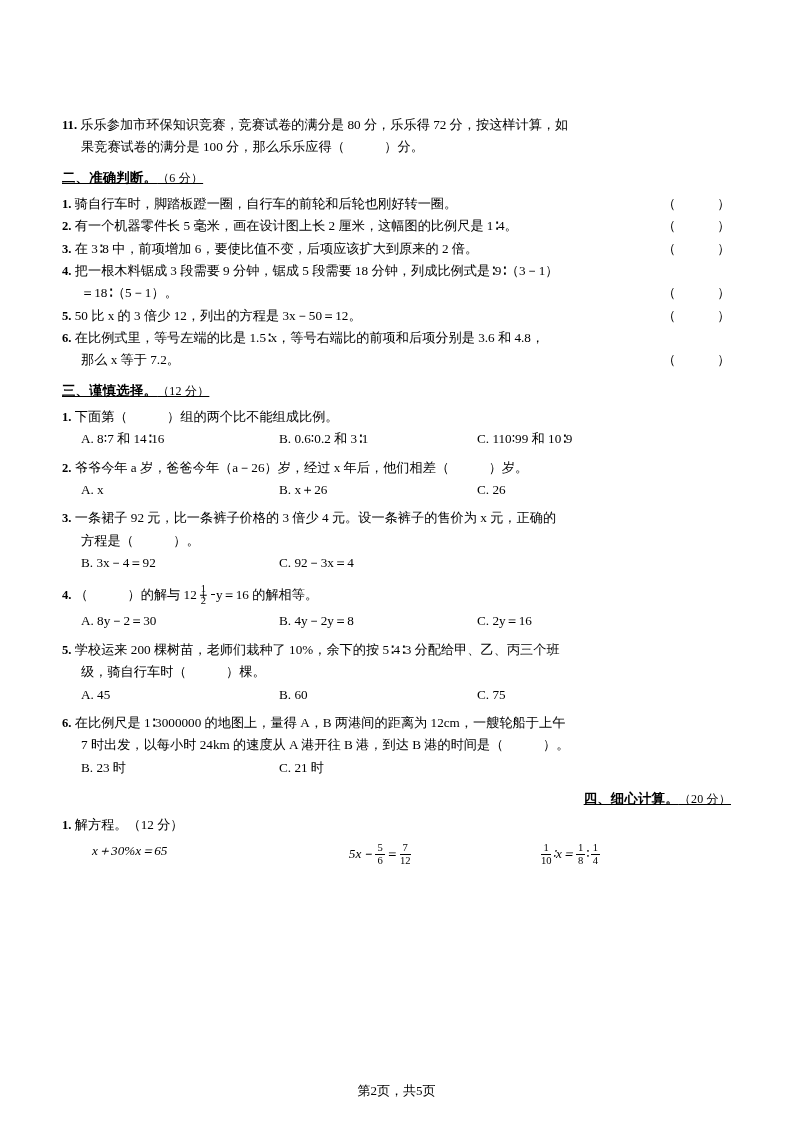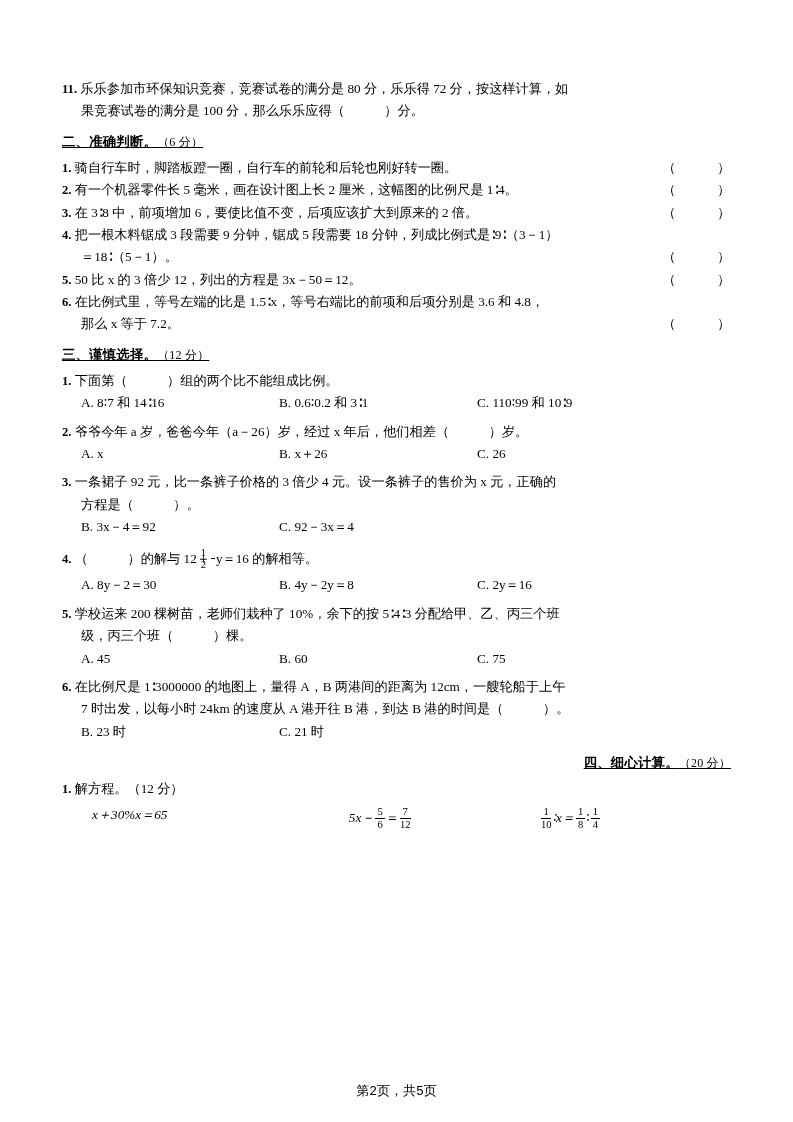--- a/index.html
+++ b/index.html
@@ -14,21 +14,21 @@
     color: #000000;
     position: relative;
     overflow: hidden;
   }
   .page {
     position: absolute;
     left: 0; top: 0;
     width: 793px;
     height: 1122px;
     box-sizing: border-box;
-    padding: 78px 62px 0 62px;
+    padding: 114px 62px 0 62px;
   }
   .content {
     width: 100%;
   }
 
   
   .q {
     font-size: 13.2px;
     line-height: 1.62;
     margin: 0 0 1px 0;
@@ -116,21 +116,21 @@
   .eq-row .e3 { width: 200px; }
 
   
   .footer {
     position: absolute;
     left: 0;
     bottom: 22px;
     width: 793px;
     text-align: center;
     font-size: 13px;
-    font-family: Liberation Mono, monospace;
+    font-family: Liberation Serif, serif;
   }
 </style>
 </head>
 <body>
 
 <div class="page">
   <div class="content">
 
     <div class="q hang">
       <span class="num">11.</span>
@@ -230,21 +230,21 @@
       <span class="o1">A. 8y－2＝30</span>
       <span class="o2">B. 4y－2y＝8</span>
       <span class="o3">C. 2y＝16</span>
     </div>
 
     <div class="q hang" style="margin-top:7px;">
       <span class="num">5.</span>
       <span>学校运来 200 棵树苗，老师们栽种了 10%，余下的按 5∶4∶3 分配给甲、乙、丙三个班</span>
     </div>
     <div class="q indent">
-      <span>级，丙三个班（　　　）棵。</span>
+      <span>级，骑自行车时（　　　）棵。</span>
     </div>
     <div class="opts">
       <span class="o1">A. 45</span>
       <span class="o2">B. 60</span>
       <span class="o3">C. 75</span>
     </div>
 
     <div class="q hang" style="margin-top:7px;">
       <span class="num">6.</span>
       <span>在比例尺是 1∶3000000 的地图上，量得 A，B 两港间的距离为 12cm，一艘轮船于上午</span>

